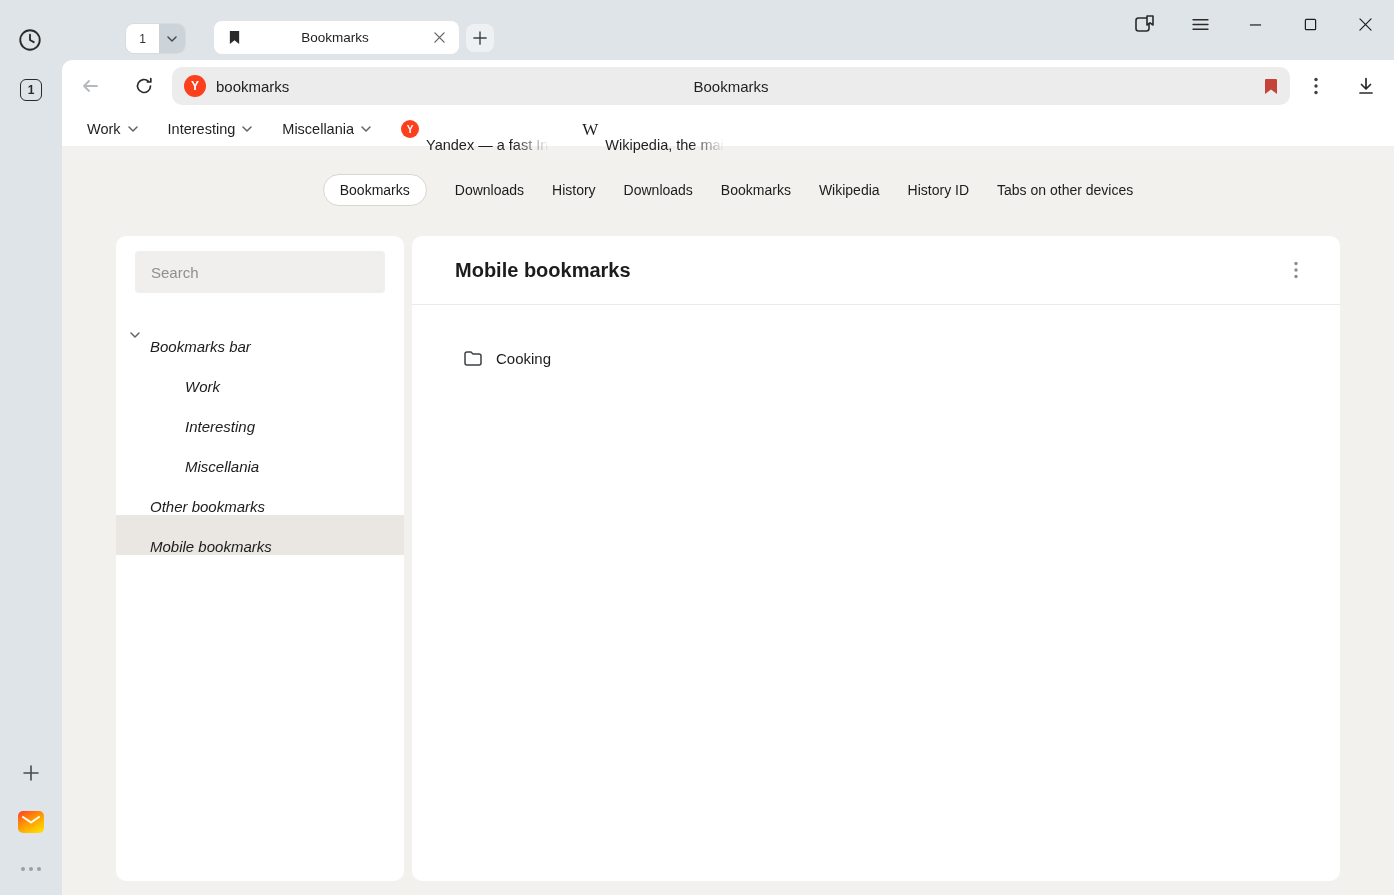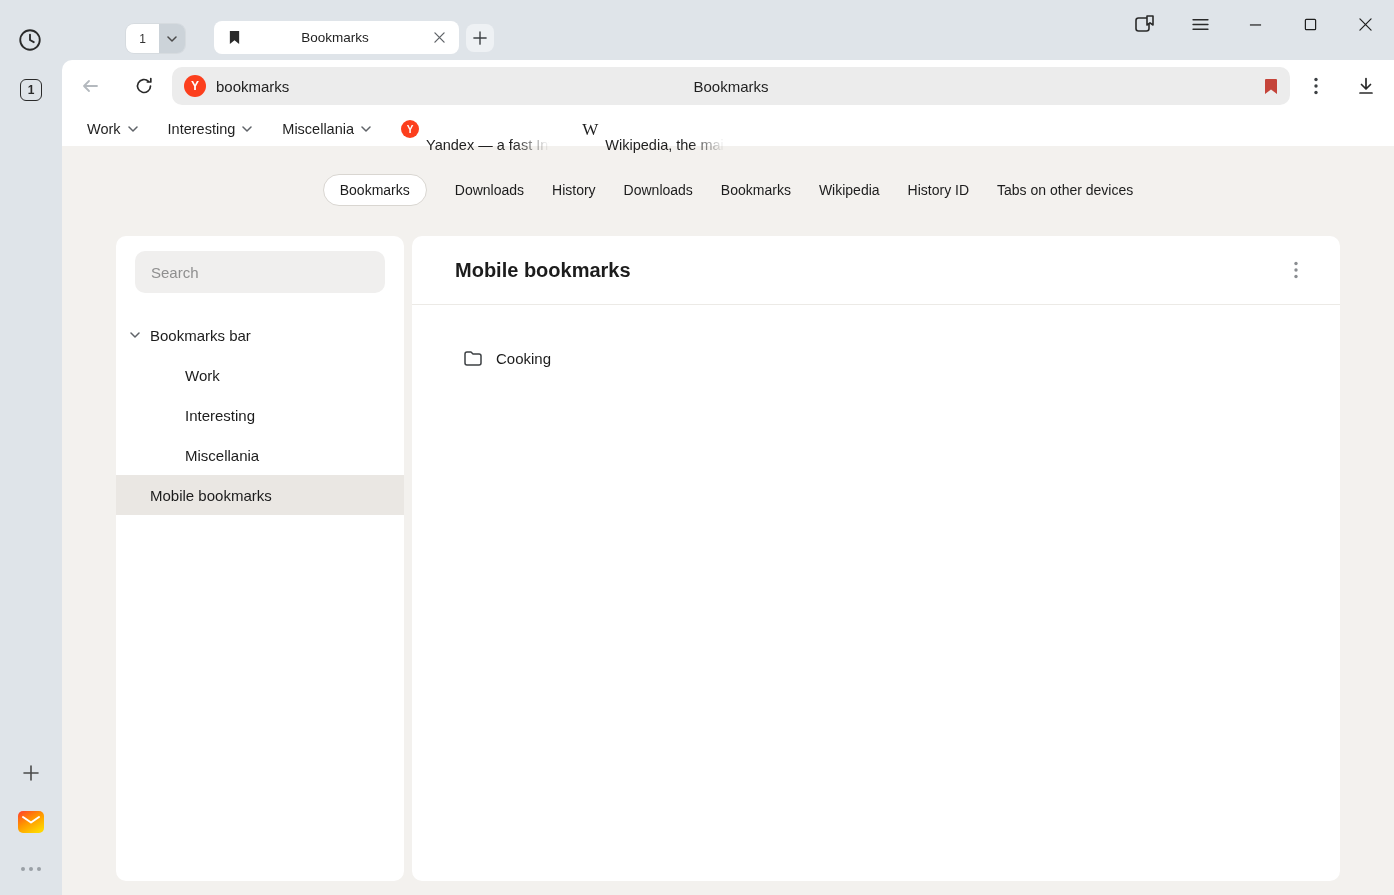--- a/index.html
+++ b/index.html
@@ -51,23 +51,23 @@
   .fav-w { font-family:"Liberation Serif","DejaVu Serif",serif; font-size:17px; color:#1f1f1f; line-height:1; flex:0 0 auto; }
 
   
   .content { position:absolute; left:62px; top:146px; right:0; bottom:0; background:#f3f1ee; }
   .manager-tabs { display:flex; justify-content:center; align-items:center; gap:28px; padding-top:28px; }
   .nav-tab { font-size:14px; color:#1c1c1c; cursor:pointer; padding:7px 0; white-space:nowrap; }
   .nav-tab.active { background:#fff; border:1px solid #d9d6d1; border-radius:18px; padding:7px 16px; }
 
   .left-card { position:absolute; left:54px; top:90px; width:288px; bottom:14px; background:#fff; border-radius:10px; overflow:hidden; }
   .search-wrap { margin:15px 19px 22px; }
-  .search-input { width:100%; height:42px; background:#f0efee; border:none; outline:none; border-radius:10px; padding:0 16px; font-size:15px; color:#222; font-family:inherit; }
+  .search-input { width:100%; height:42px; background:#f0efee; border:none; outline:none; border-radius:4px; padding:0 16px; font-size:15px; color:#222; font-family:inherit; }
   .search-input::placeholder { color:#8f8f8f; }
-  .tree-item { position:relative; height:40px; display:flex; align-items:center; font-size:15px; color:#1c1c1c; cursor:pointer; }
+  .tree-item { position:relative; height:40px; display:flex; align-items:flex-end; font-size:15px; color:#1c1c1c; cursor:pointer;font-style:italic; }
   .tree-item.lvl0 { padding-left:34px; }
   .tree-item.lvl1 { padding-left:69px; }
   .tree-item.selected { background:#eae7e3; }
   .tree-chev { position:absolute; left:14px; top:50%; transform:translateY(-50%); display:flex; }
 
   .right-card { position:absolute; left:350px; right:54px; top:90px; bottom:14px; background:#fff; border-radius:10px; overflow:hidden; }
   .card-header { height:69px; display:flex; align-items:center; padding:0 30px 0 43px; border-bottom:1px solid #eceae6; }
   .card-title { flex:1; font-size:20px; font-weight:600; color:#1c1c1c; }
   .card-kebab { width:28px; height:28px; display:flex; align-items:center; justify-content:center; cursor:pointer; border-radius:6px; }
   .bm-list { padding:22px 0 0 50px; }
@@ -302,20 +302,23 @@
         </div>
         <div class="tree-item lvl1">
           <span class="tree-label">Work</span>
         </div>
         <div class="tree-item lvl1">
           <span class="tree-label">Interesting</span>
         </div>
         <div class="tree-item lvl1">
           <span class="tree-label">Miscellania</span>
         </div>
+        <div class="tree-item lvl0">
+          <span class="tree-label">Other bookmarks</span>
+        </div>
         <div class="tree-item lvl0 selected">
           <span class="tree-label">Mobile bookmarks</span>
         </div>
       </div>
   </div>
 
   <div class="right-card">
     <div class="card-header">
       <span class="card-title">Mobile bookmarks</span>
       <span class="card-kebab">

